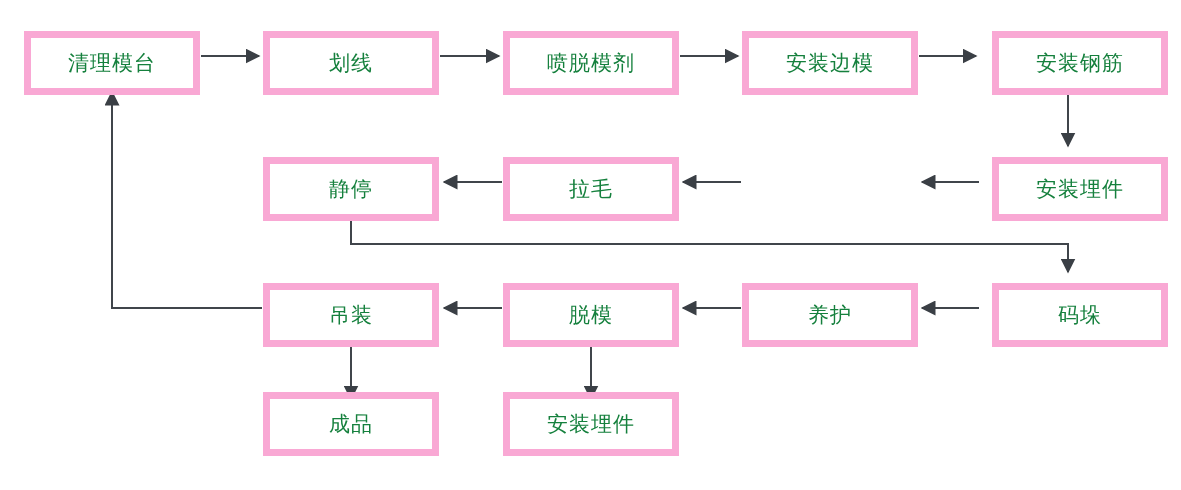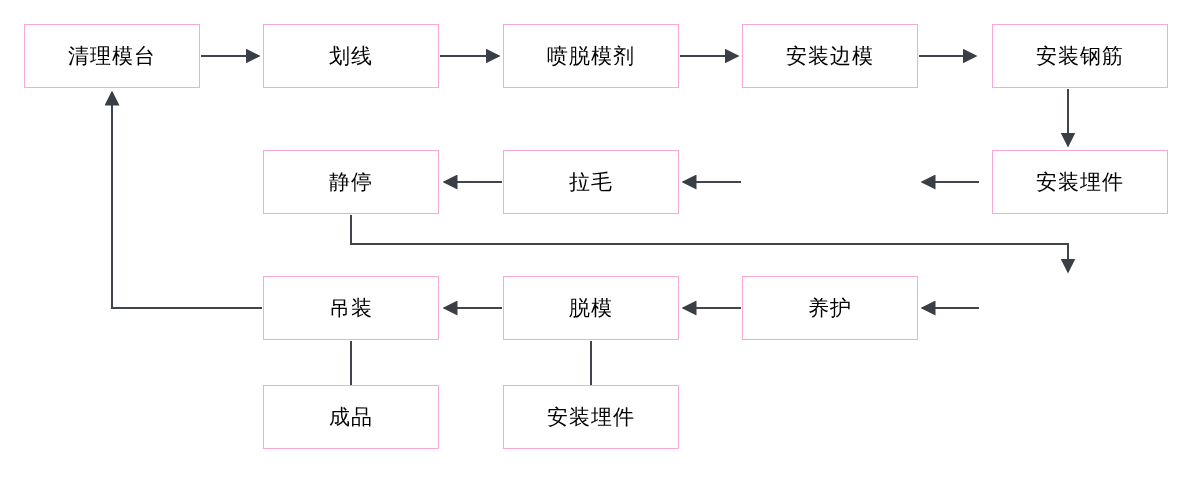--- a/index.html
+++ b/index.html
@@ -21,29 +21,30 @@
     top: 0;
     width: 1181px;
     height: 490px;
     pointer-events: none;
   }
   .node {
     position: absolute;
     width: 176px;
     height: 64px;
     box-sizing: border-box;
-    border: 1px solid #f9a8d4;
+    border: 7px solid #f9a8d4;
     background: #ffffff;
     display: flex;
     align-items: center;
     justify-content: center;
     font-size: 21px;
     letter-spacing: 1px;
-    color: #000000;
+    color: #15803d;
     white-space: nowrap;
+    margin-top: 7px;
   }
   
   .c1 { left: 24px; }
   .c2 { left: 263px; }
   .c3 { left: 503px; }
   .c4 { left: 742px; }
   .c5 { left: 992px; }
   
   .r1 { top: 24px; }
   .r2 { top: 150px; }
@@ -89,17 +90,18 @@
   <div class="node c3 r1">喷脱模剂</div>
   <div class="node c5 r1">安装钢筋</div>
 
   <div class="node c2 r2">静停</div>
   <div class="node c3 r2">拉毛</div>
   <div class="node c2 r3">吊装</div>
 
   <div class="node c5 r2">安装埋件</div>
   <div class="node c3 r3">脱模</div>
   <div class="node c4 r3">养护</div>
+  <div class="node c5 r3">码垛</div>
 
   <div class="node c2 r4">成品</div>
   <div class="node c3 r4">安装埋件</div>
 
 </div>
 
 </body></html>

